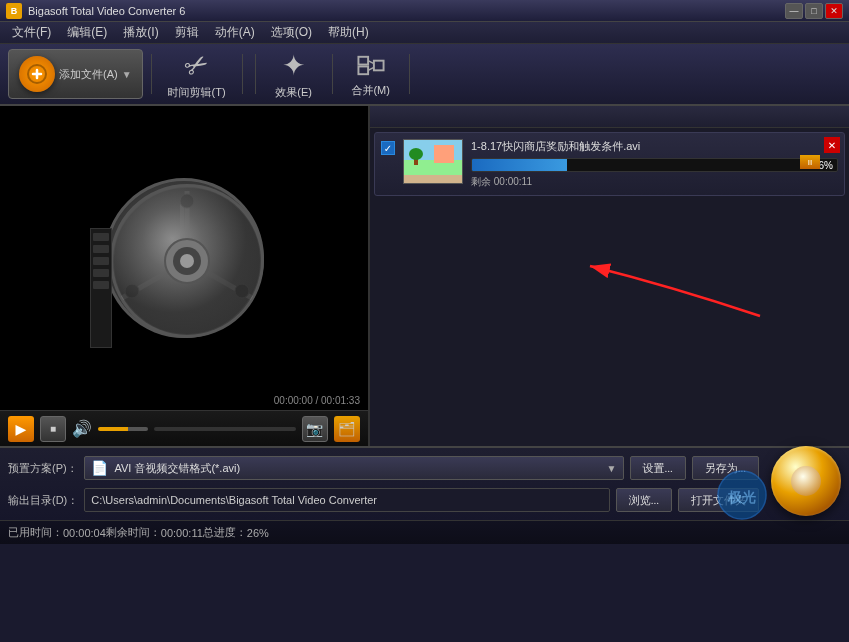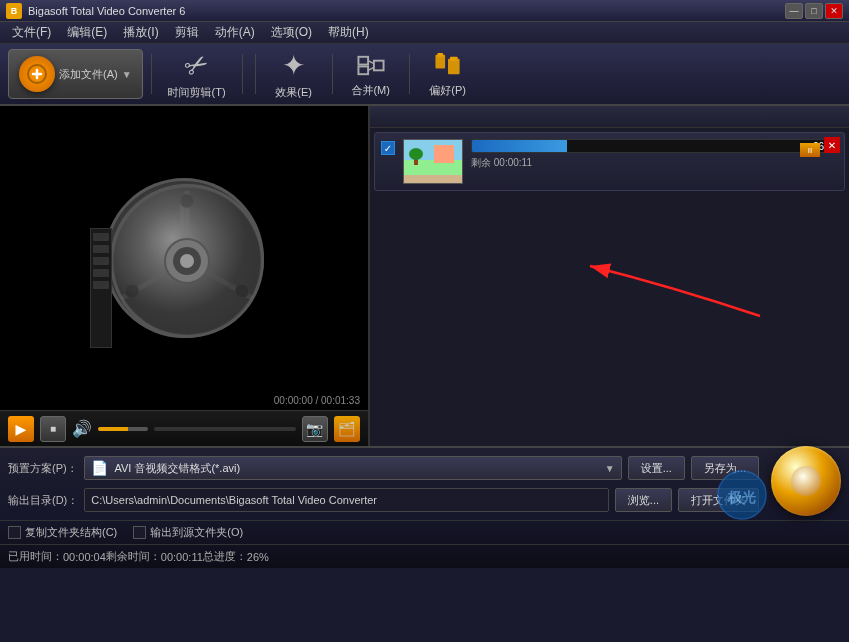--- a/index.html
+++ b/index.html
@@ -334,21 +334,21 @@
     }
     .pause-btn {
       width: 20px; height: 14px;
       background: linear-gradient(to bottom, #e8a000, #c06000);
       border: none;
       cursor: pointer;
       display: flex; align-items: center; justify-content: center;
       font-size: 8px; color: #fff;
       position: absolute;
       right: 24px;
-      top: 10px;
+      top: 22px;
     }
 
     
     .presets-area {
       background: linear-gradient(to bottom, #1e1e30, #16162a);
       padding: 6px 8px;
       border-top: 2px solid #444;
       display: flex;
       flex-direction: column;
       gap: 4px;
@@ -381,20 +381,21 @@
       height: 24px;
       padding: 0 12px;
       background: linear-gradient(to bottom, #3a3a55, #2a2a3a);
       border: 1px solid #555;
       border-radius: 2px;
       color: #ddd;
       font-size: 11px;
       cursor: pointer;
       display: flex; align-items: center;
       white-space: nowrap;
+      font-family: Liberation Serif, serif;
     }
     .output-dir-input {
       flex: 1;
       height: 24px;
       background: #1a1a2a;
       border: 1px solid #444;
       border-radius: 2px;
       color: #ccc;
       font-size: 11px;
       padding: 0 6px;
@@ -517,29 +518,20 @@
       <rect x="2" y="6" width="10" height="8" fill="none" stroke="#aaa" stroke-width="2"></rect>
       <rect x="2" y="16" width="10" height="8" fill="none" stroke="#aaa" stroke-width="2"></rect>
       <rect x="18" y="10" width="10" height="10" fill="none" stroke="#aaa" stroke-width="2"></rect>
       <line x1="12" y1="10" x2="18" y2="13" stroke="#aaa" stroke-width="1.5"></line>
       <line x1="12" y1="20" x2="18" y2="17" stroke="#aaa" stroke-width="1.5"></line>
     </svg>
     <span class="toolbar-btn-label">合并(M)</span>
   </div>
   <div class="toolbar-sep"></div>
 
-  <div class="toolbar-btn">
-    <svg width="30" height="30" viewBox="0 0 30 30">
-      <rect x="2" y="4" width="10" height="14" rx="1" fill="#e8a000" opacity="0.9"></rect>
-      <rect x="4" y="2" width="6" height="4" rx="1" fill="#e8a000"></rect>
-      <rect x="15" y="8" width="12" height="16" rx="1" fill="#e8a000" opacity="0.9"></rect>
-      <rect x="17" y="6" width="8" height="4" rx="1" fill="#e8a000"></rect>
-    </svg>
-    <span class="toolbar-btn-label">偏好(P)</span>
-  </div>
 </div>
 
 <div style="display:flex;flex-direction:column;flex:1;position:relative;">
 <div class="main-content" style="height:340px;">
 
   <div class="video-preview">
     <div class="video-screen">
 
       <div style="position:relative;display:flex;align-items:center;justify-content:center;">
         <div class="reel-outer">
@@ -618,20 +610,21 @@
               <rect x="0" y="35" width="60" height="10" fill="#D2B48C"></rect>
 
               <rect x="30" y="5" width="20" height="18" fill="#FFA07A"></rect>
 
               <rect x="10" y="15" width="4" height="10" fill="#8B4513"></rect>
               <ellipse cx="12" cy="14" rx="7" ry="6" fill="#228B22"></ellipse>
             </svg>
           </div>
         </div>
         <div class="file-info">
+          <div class="file-name">1-8.17快闪商店奖励和触发条件.avi</div>
           <div class="file-progress-bar">
             <div class="file-progress-fill" style="width:26%;">
             </div>
             <div class="file-progress-text">26%</div>
           </div>
           <div class="file-remaining">
             <span>剩余</span>
             <span> </span>
             <span>00:00:11</span>
           </div>
@@ -678,30 +671,20 @@
   </div>
 
   <div style="position:absolute;right:82px;bottom:0px;opacity:0.7;width:50px;height:50px;">
     <svg width="50" height="50" viewBox="0 0 50 50">
       <circle cx="25" cy="25" r="24" fill="#0a4a8a" stroke="#1a6ac0" stroke-width="1.5"></circle>
       <text x="25" y="32" text-anchor="middle" fill="#5ae" font-size="14" font-weight="bold">极光</text>
     </svg>
   </div>
 </div>
 
-<div class="check-row">
-  <div class="check-item">
-    <div class="checkbox"></div>
-    <span>复制文件夹结构(C)</span>
-  </div>
-  <div class="check-item">
-    <div class="checkbox"></div>
-    <span>输出到源文件夹(O)</span>
-  </div>
-</div>
 
 <div class="status-bar">
   <span>已用时间：</span>
   <span>00:00:04</span>
   <span>剩余时间：</span>
   <span>00:00:11</span>
   <span>总进度：</span>
   <span>26%</span>
 </div>
 </div>

